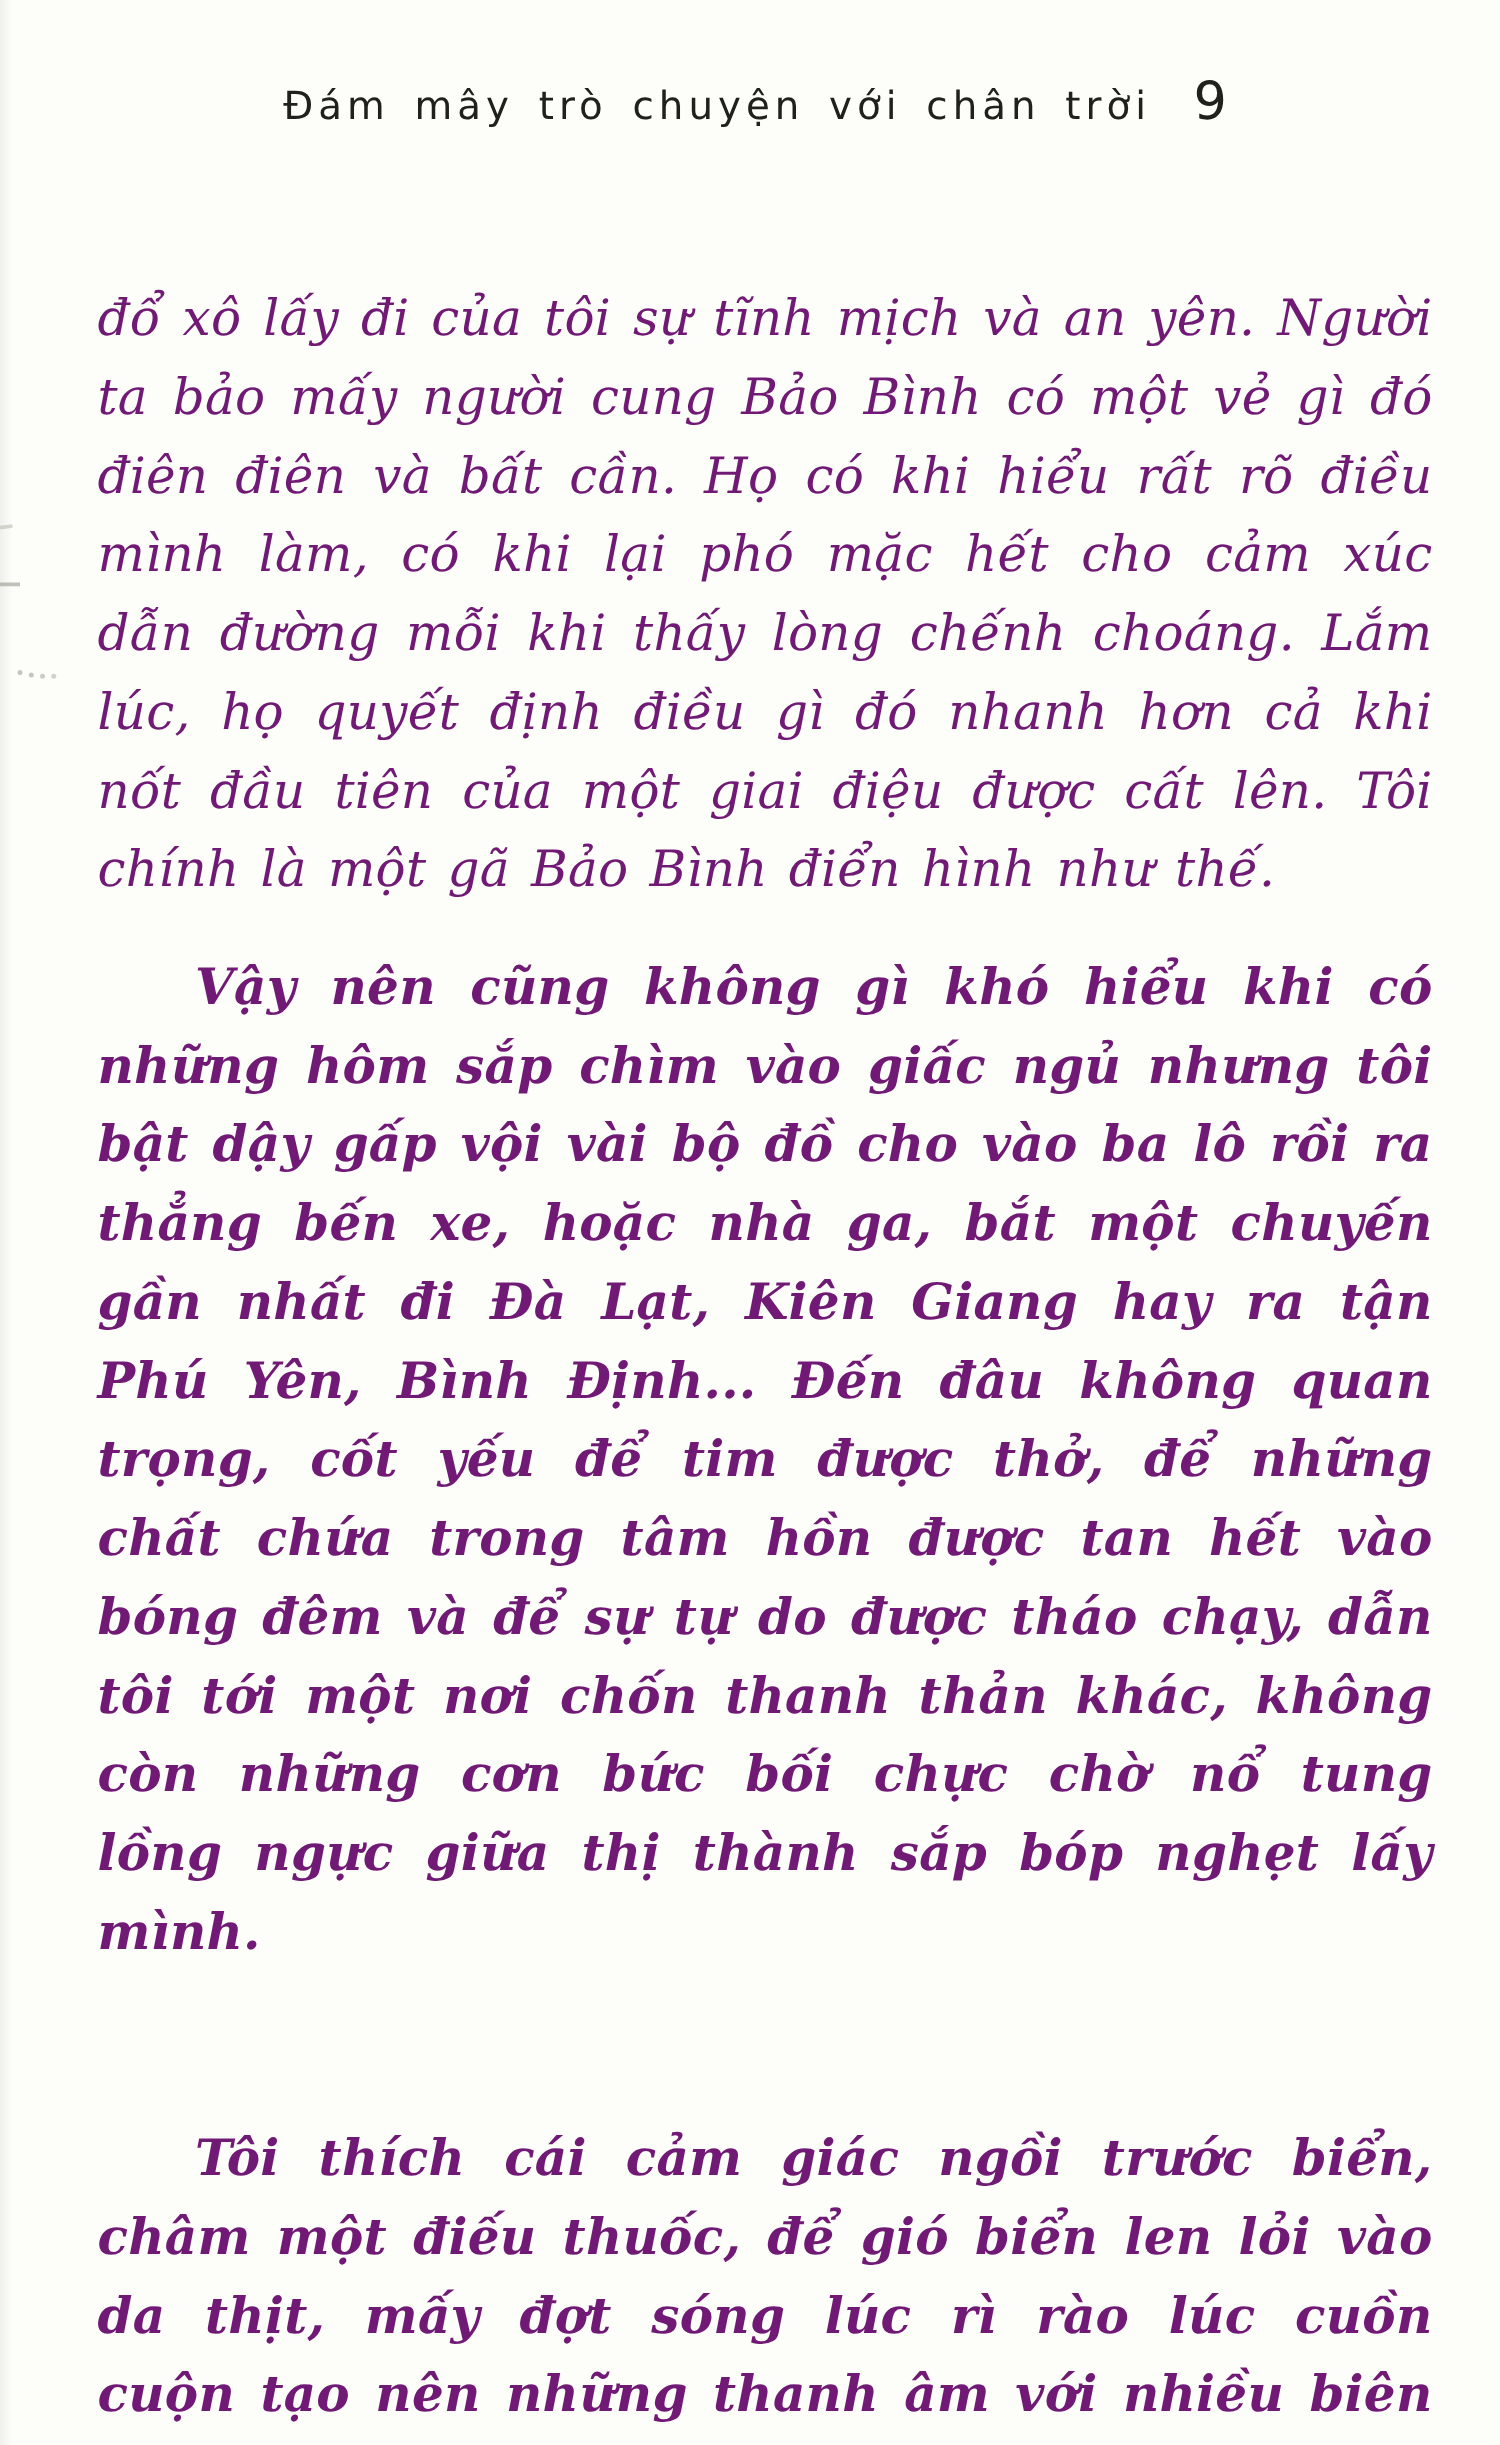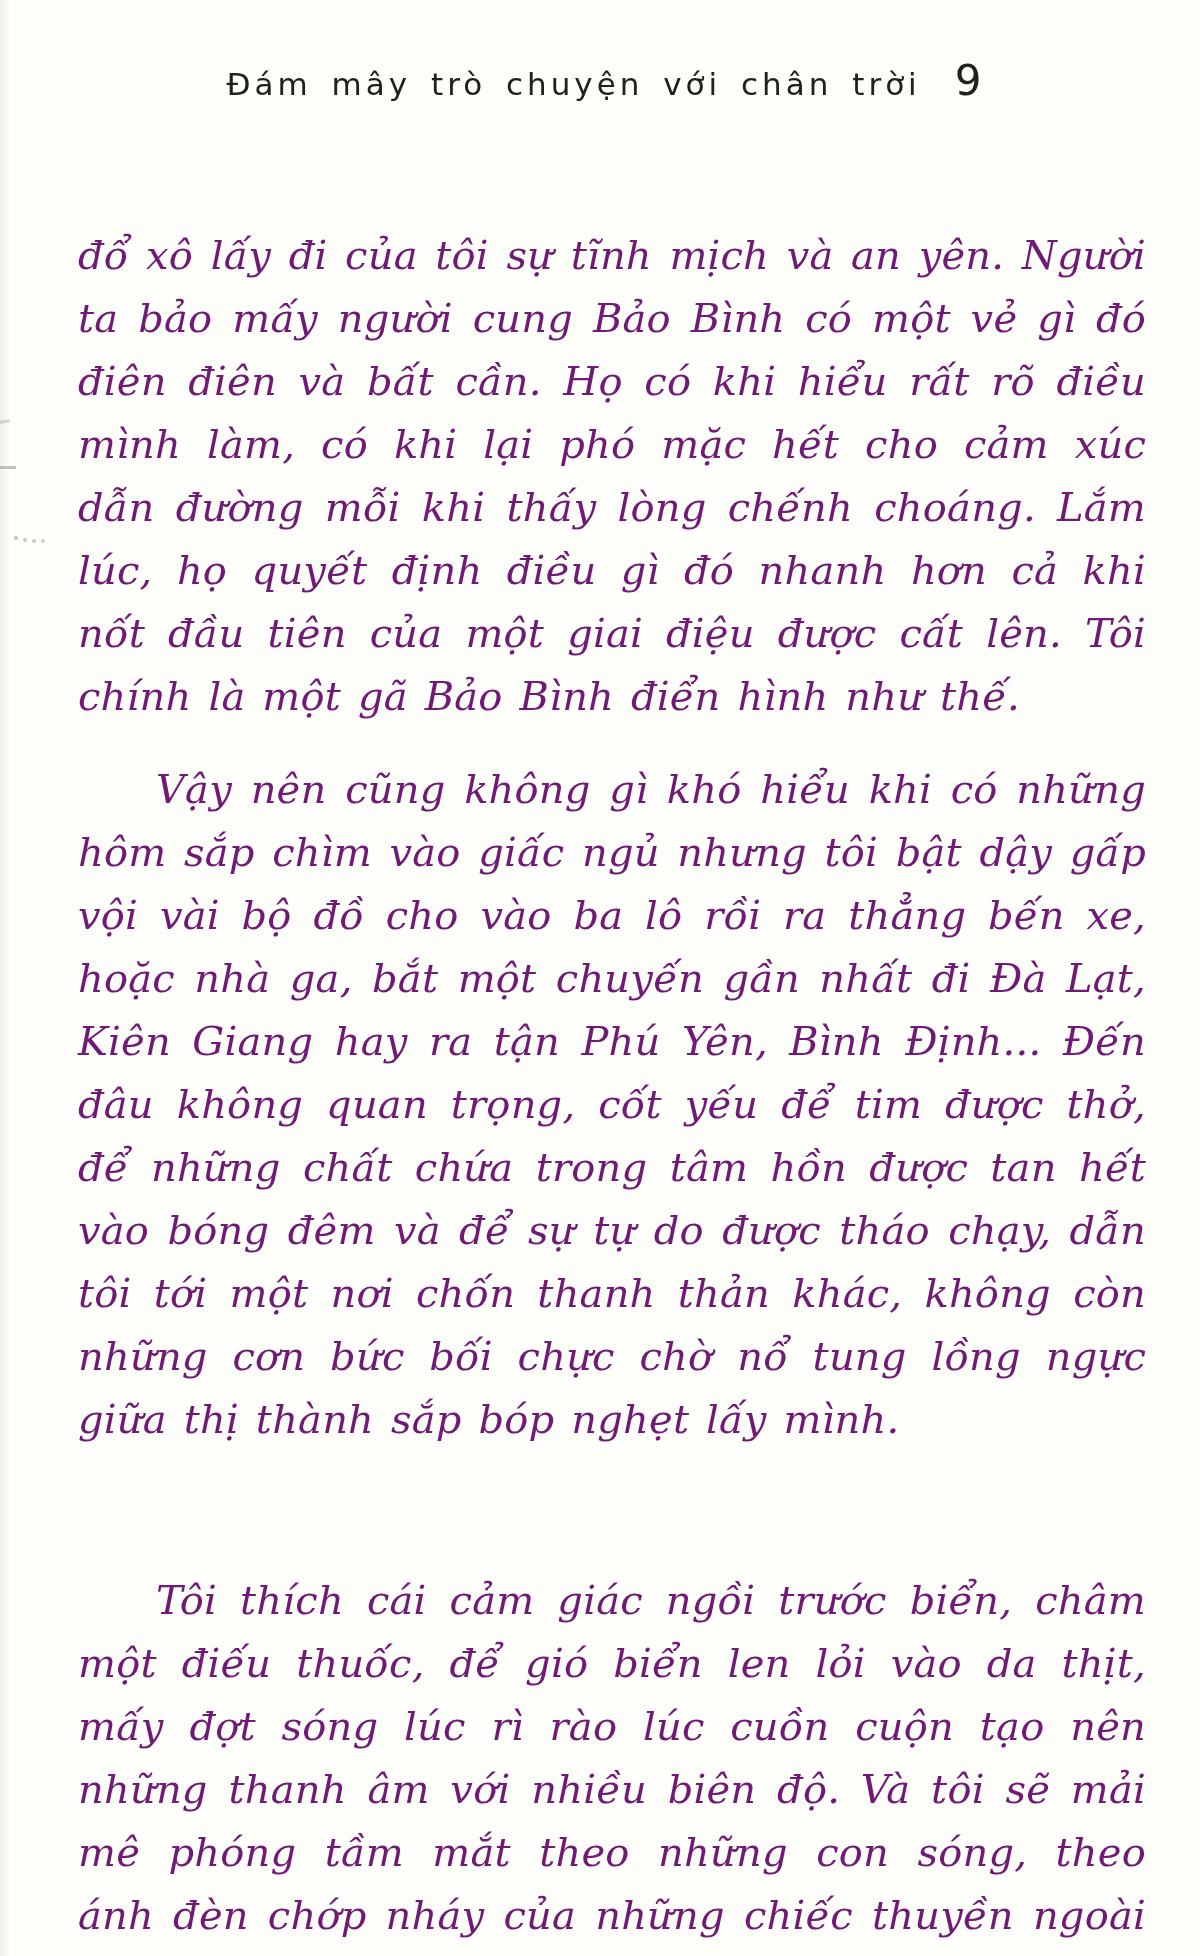--- a/index.html
+++ b/index.html
@@ -56,21 +56,21 @@
   }
   .para {
     font-style: italic;
     font-size: 40px;
     line-height: 63px;
     text-align: justify;
     word-spacing: 4px;
     letter-spacing: 0.2px;
     color: #701a75;
   }
-  .para.indent { text-indent: 78px; }
+  .para.indent { text-indent: 78px; font-weight: bold; }
   .para.gap-small { margin-top: 30px; }
   .para.gap-large { margin-top: 118px; }
 
   
   .scan-mark { position: absolute; pointer-events: none; }
   .mark-dash-1 {
     left: 0; top: 420px; width: 10px; height: 3px;
     background: #a8a89e; opacity: 0.45; transform: rotate(-8deg);
   }
   .mark-dash-2 {

